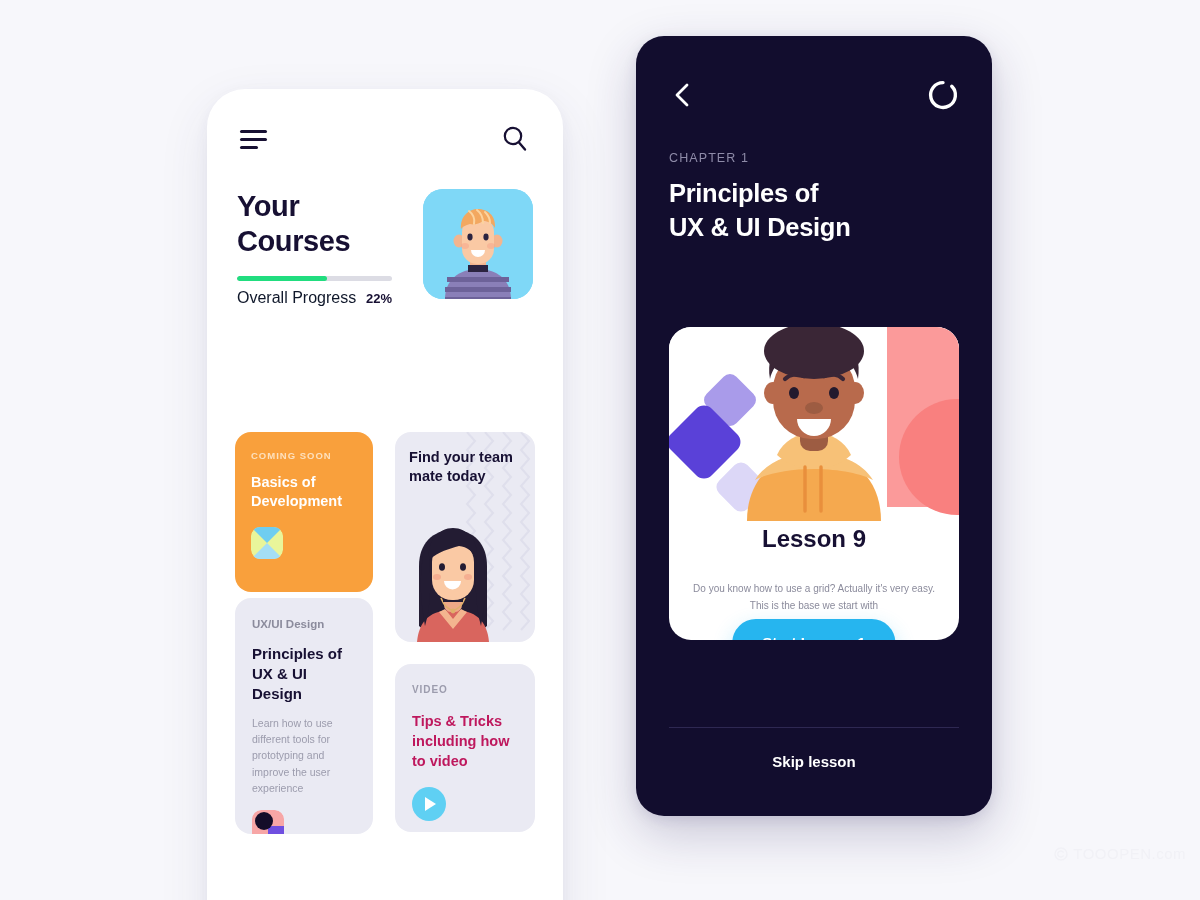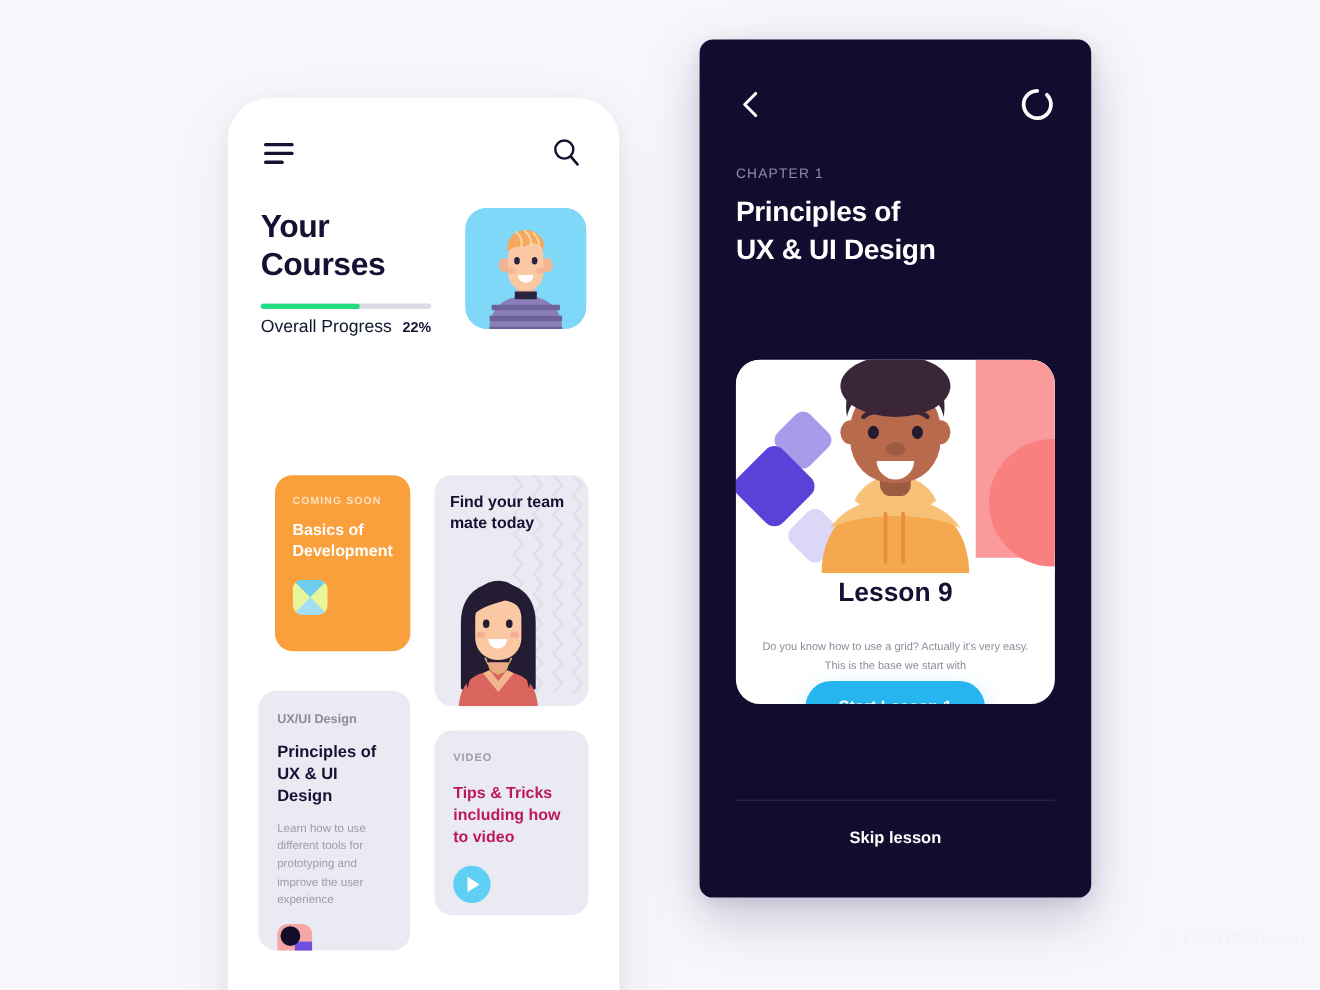--- a/index.html
+++ b/index.html
@@ -21,21 +21,21 @@
     background: #ffffff;
     border-radius: 38px;
     box-shadow: 0 18px 50px rgba(60,60,110,.10), 0 4px 14px rgba(60,60,110,.05);
     overflow: hidden;
   }
   .phone-dark {
     position: absolute;
     left: 636px; top: 36px;
     width: 356px; height: 780px;
     background: #120d2e;
-    border-radius: 12px;
+    border-radius: 28px;
     box-shadow: 0 18px 50px rgba(40,30,90,.22), 0 4px 14px rgba(40,30,90,.10);
     overflow: hidden;
   }
 
   
   .top-bar {
     position: absolute; left: 0; top: 0;
     width: 100%; height: 100px;
     display: flex; align-items: center; justify-content: space-between;
     padding: 0 33px;
@@ -79,21 +79,21 @@
   }
 
   
   .cards {
     position: absolute; left: 0; top: 343px;
     width: 100%;
     padding: 0 28px;
     display: flex; gap: 22px;
   }
   .col { display: flex; flex-direction: column; }
-  .col-left { width: 142px; gap: 36px; align-items: flex-end; }
+  .col-left { width: 142px; gap: 6px; }
   .col-right { width: 144px; gap: 22px; }
 
   .card { border-radius: 16px; overflow: hidden; position: relative; }
 
   .card-orange {
     background: #f9a03c;
     height: 160px;
     padding: 18px 16px;
   }
   .eyebrow-orange {

